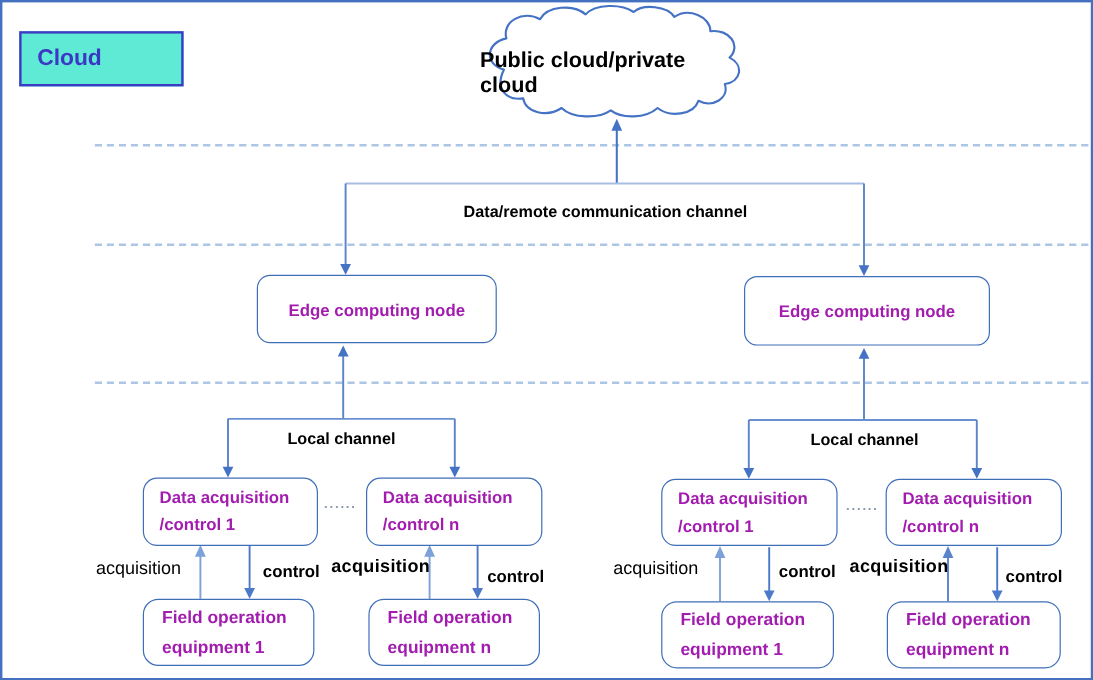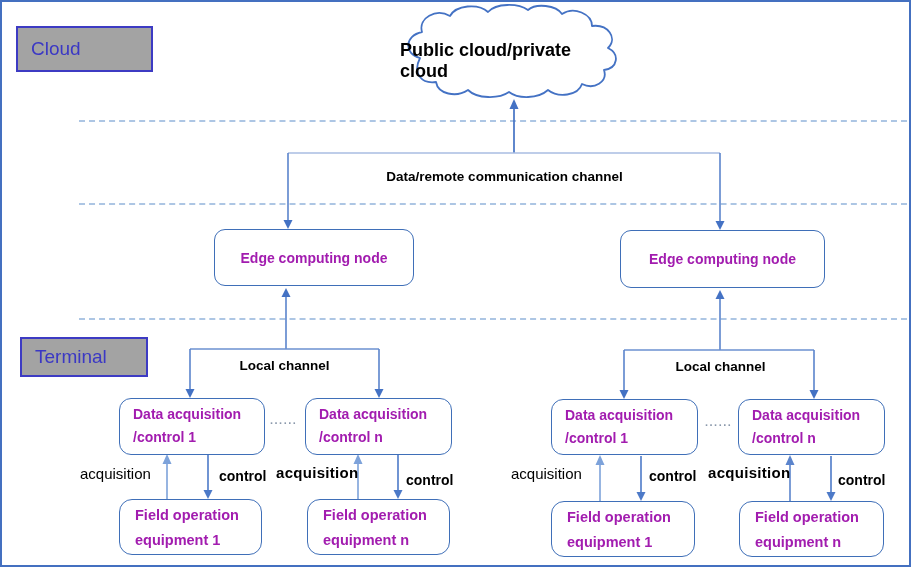--- a/index.html
+++ b/index.html
@@ -7,23 +7,23 @@
   .stage {
     position:relative; width:911px; height:567px;
     border:2px solid #4470c0; background:#fff; overflow:hidden;
     font-family:"Liberation Sans", sans-serif;
   }
   .sep {
     position:absolute; left:77px; width:828px; height:0;
     border-top:2px dashed #adc6e4;
   }
   .layer-label {
-    position:absolute; background:#a3a3a3;
+    position:absolute; background:#5eead4;
     border:2px solid #3d3bc3; color:#3b38c4;
-    font-weight:normal; font-size:19px;
+    font-weight:bold; font-size:19px;
     display:flex; align-items:center; padding-left:13px;
   }
   .node {
     position:absolute; background:#fff;
     border:1.6px solid #3f6fb8; color:#a21caf;
     font-weight:bold; font-size:14px;
   }
   .node.center { display:flex; align-items:center; justify-content:center; border-radius:11px; }
   .node.two-line { border-radius:12px; padding:4px 4px 0 13px; line-height:23px; }
   .node.field { border-radius:13px; padding:3px 4px 0 15px; line-height:25px; font-size:14.5px; }
@@ -142,23 +142,20 @@
              C 142 95, 122 95, 113 88
              C 103 95, 81 95, 72 86
              C 60 94, 42 90, 40 78
              C 26 80, 16 70, 24 54 Z" fill="#ffffff" stroke="#4472c4" stroke-width="1.8" stroke-linejoin="round"></path>
   </svg>
   <div class="cloud-label">Public cloud/private cloud</div>
 
   <div class="layer-label" style="left:14px; top:24px; width:137px; height:46px;">
     <span>Cloud</span>
   </div>
-  <div class="layer-label" style="left:18px; top:335px; width:128px; height:40px;">
-    <span>Terminal</span>
-  </div>
 
   <div class="txt center bold135" style="left:360px; top:167px; width:285px;">Data/remote communication channel</div>
 
   <div class="node center" style="left:212px; top:227px; width:200px; height:57px;">
     <span>Edge computing node</span>
   </div>
   <div class="node center" style="left:618px; top:228px; width:205px; height:58px;">
     <span>Edge computing node</span>
   </div>
 

